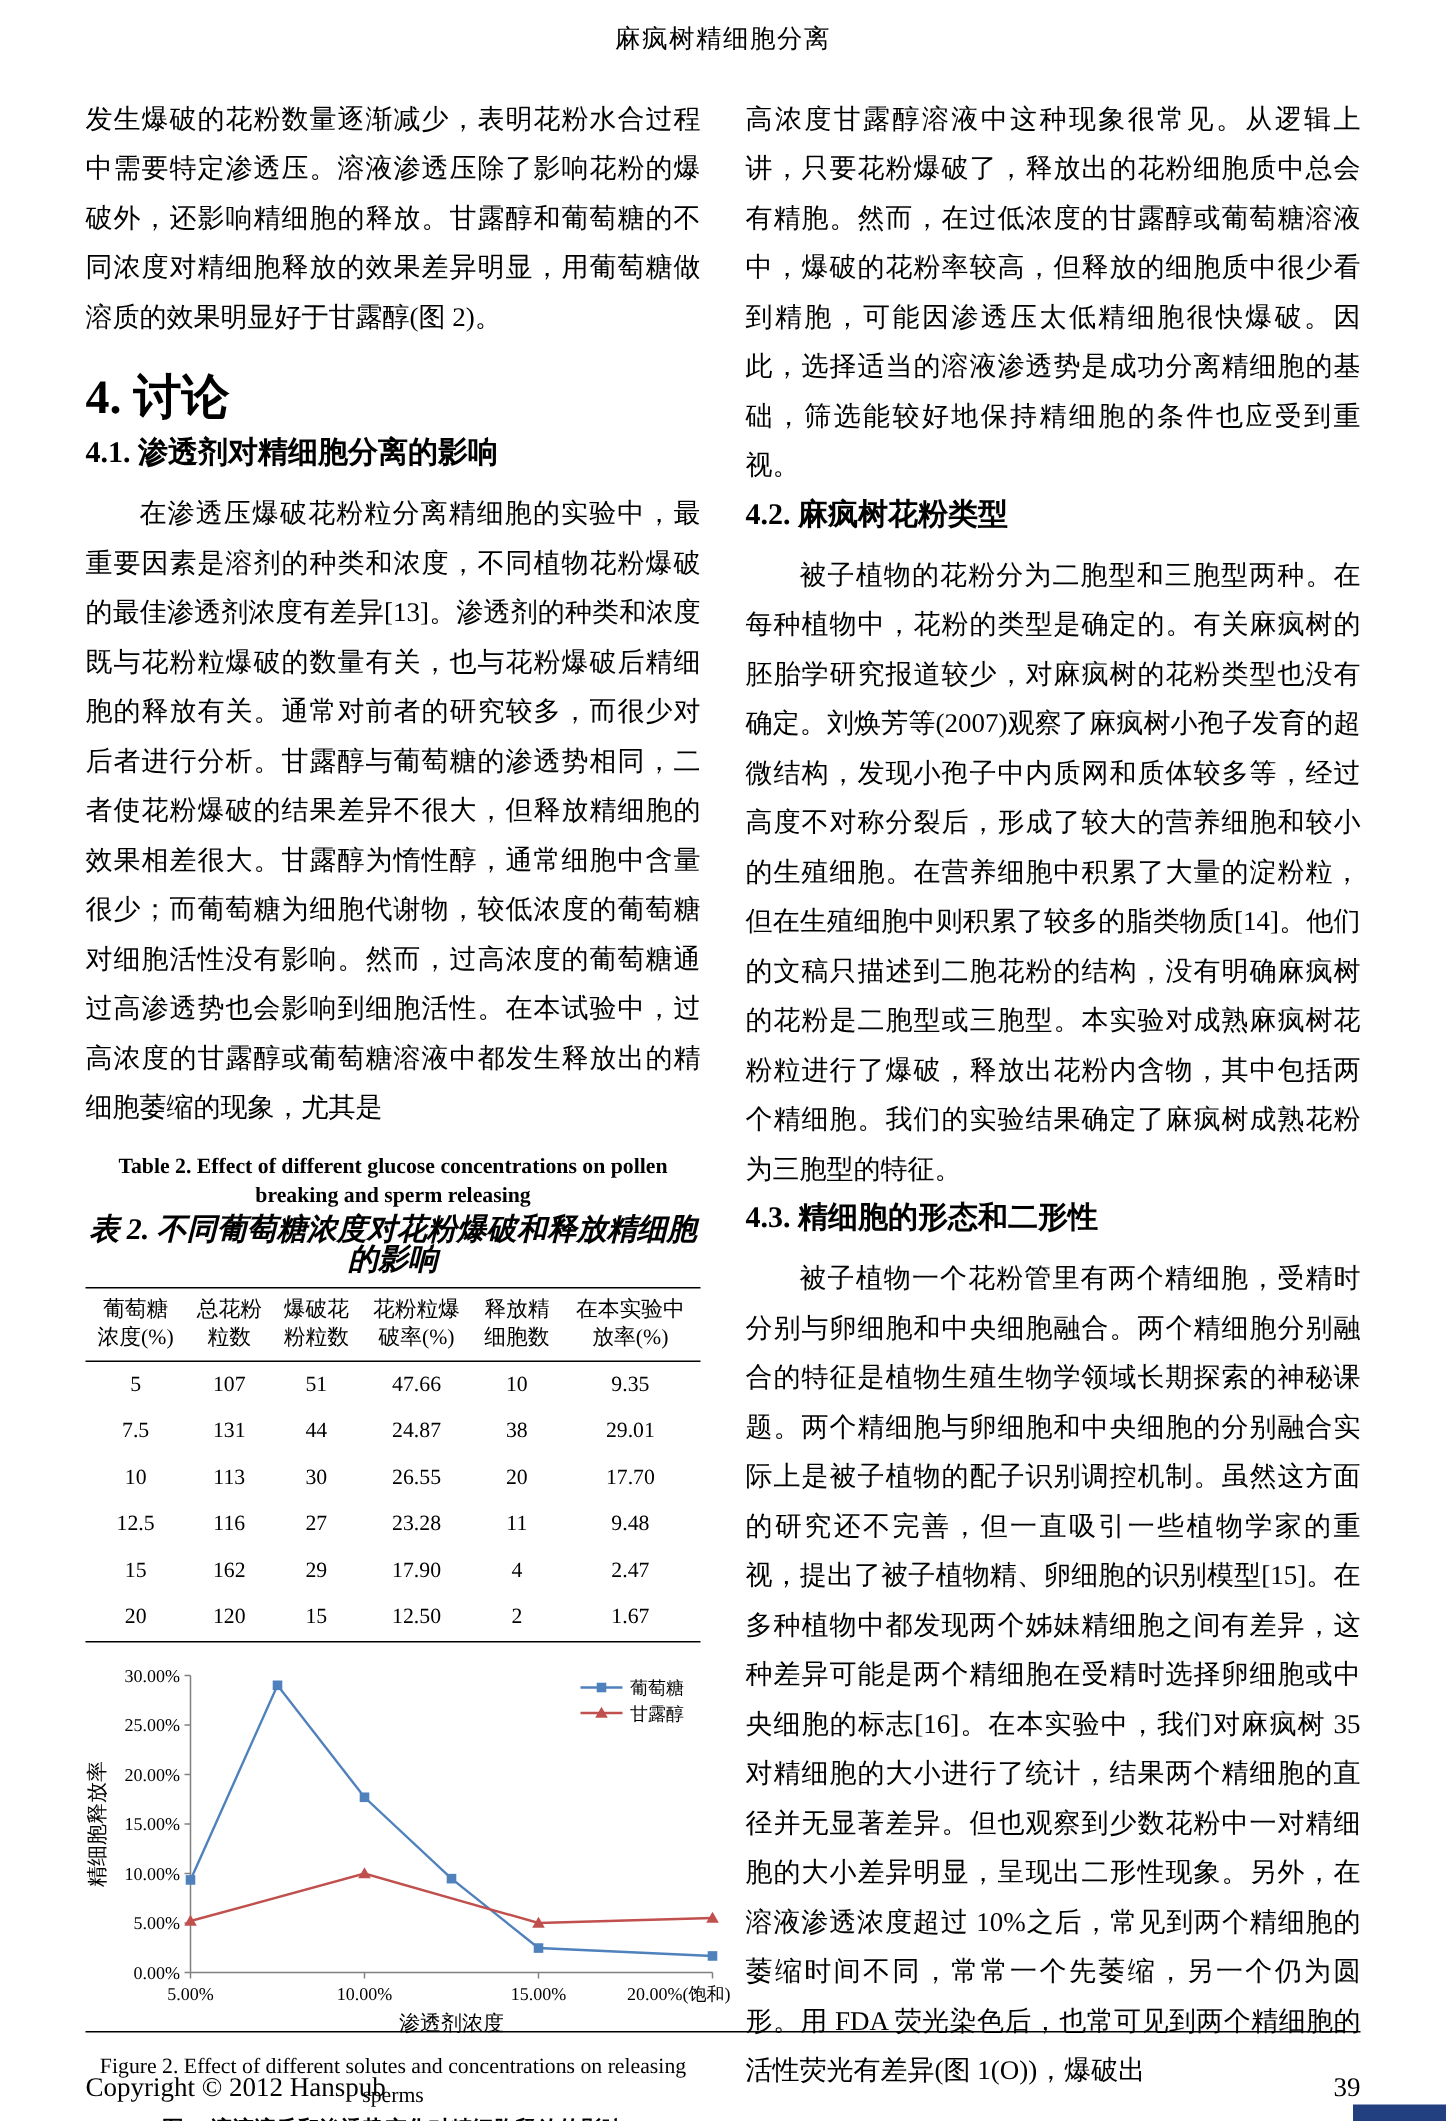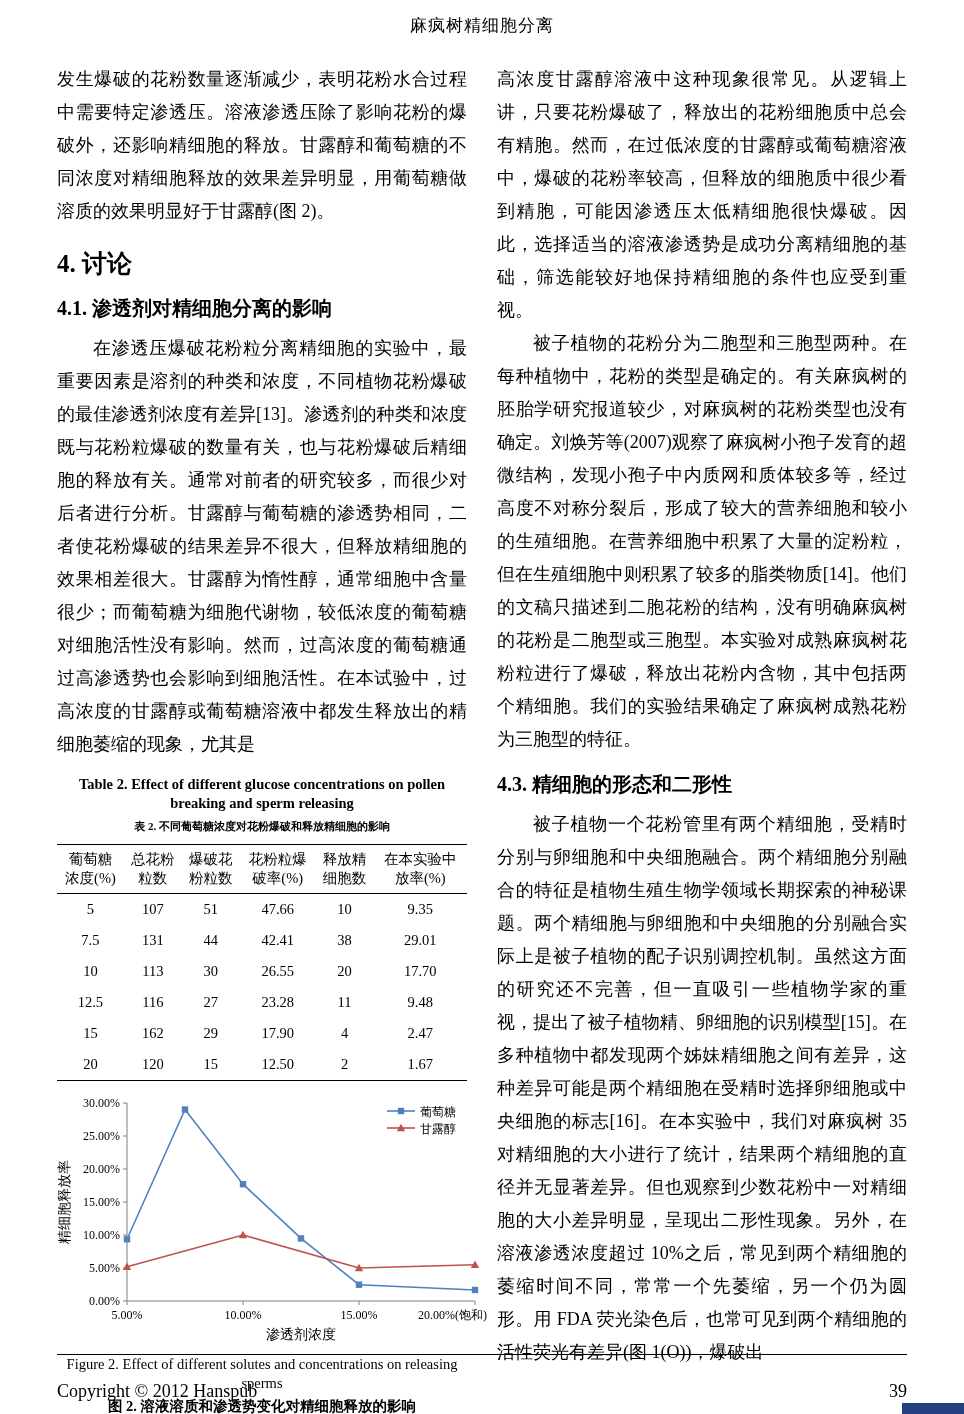--- a/index.html
+++ b/index.html
@@ -13,31 +13,31 @@
   }
   .page { width:964px; height:1414px; padding:8px 57px 0 57px; position:relative; overflow:hidden; }
   .running-head { text-align:center; font-size:17px; padding-top:6px; letter-spacing:1px; }
   .columns { display:flex; gap:30px; margin-top:26px; }
   .col { flex:1; min-width:0; }
   .para {
     font-size:18px; line-height:33px; text-align:justify; margin:0;
   }
   .indent { text-indent:2em; }
   h1.sec {
-    font-size:25px; font-weight:bold; margin:20px 0 8px 0; line-height:32px;
+    font-size:32px; font-weight:bold; margin:20px 0 8px 0; line-height:32px;
   }
   h2.subsec {
-    font-size:20px; font-weight:bold; margin:14px 0 10px 0; line-height:28px;
+    font-size:20px; font-weight:bold; margin:2px 0 10px 0; line-height:28px;
   }
   .caption-en {
     text-align:center; font-weight:bold; font-size:14.5px; line-height:19px; margin-top:14px;
     font-family:Liberation Serif, serif;
   }
   .caption-zh {
-    text-align:center; font-weight:bold; font-size:11px; line-height:20px; margin:3px 0 8px 0;
+    text-align:center; font-weight:bold; font-size:20px; line-height:20px; margin:3px 0 8px 0;font-style:italic;
   }
   table.data {
     width:100%; border-collapse:collapse;
     border-top:1.5px solid #000; border-bottom:1.5px solid #000;
     font-size:14.5px;
   }
   table.data th {
     font-weight:normal; border-bottom:1px solid #000;
     padding:5px 2px; white-space:pre-line; line-height:19px; text-align:center;
   }
@@ -98,21 +98,21 @@
               <td>107</td>
               <td>51</td>
               <td>47.66</td>
               <td>10</td>
               <td>9.35</td>
             </tr>
             <tr>
               <td>7.5</td>
               <td>131</td>
               <td>44</td>
-              <td>42.41</td>
+              <td>24.87</td>
               <td>38</td>
               <td>29.01</td>
             </tr>
             <tr>
               <td>10</td>
               <td>113</td>
               <td>30</td>
               <td>26.55</td>
               <td>20</td>
               <td>17.70</td>
@@ -193,20 +193,21 @@
           </svg>
       </div>
 
       <div class="fig-caption-en">Figure 2. Effect of different solutes and concentrations on releasing sperms</div>
       <div class="fig-caption-zh">图 2. 溶液溶质和渗透势变化对精细胞释放的影响</div>
     </div>
 
     <div class="col">
       <p class="para">高浓度甘露醇溶液中这种现象很常见。从逻辑上讲，只要花粉爆破了，释放出的花粉细胞质中总会有精胞。然而，在过低浓度的甘露醇或葡萄糖溶液中，爆破的花粉率较高，但释放的细胞质中很少看到精胞，可能因渗透压太低精细胞很快爆破。因此，选择适当的溶液渗透势是成功分离精细胞的基础，筛选能较好地保持精细胞的条件也应受到重视。</p>
 
+      <h2 class="subsec">4.2. 麻疯树花粉类型</h2>
       <p class="para indent">被子植物的花粉分为二胞型和三胞型两种。在每种植物中，花粉的类型是确定的。有关麻疯树的胚胎学研究报道较少，对麻疯树的花粉类型也没有确定。刘焕芳等(2007)观察了麻疯树小孢子发育的超微结构，发现小孢子中内质网和质体较多等，经过高度不对称分裂后，形成了较大的营养细胞和较小的生殖细胞。在营养细胞中积累了大量的淀粉粒，但在生殖细胞中则积累了较多的脂类物质[14]。他们的文稿只描述到二胞花粉的结构，没有明确麻疯树的花粉是二胞型或三胞型。本实验对成熟麻疯树花粉粒进行了爆破，释放出花粉内含物，其中包括两个精细胞。我们的实验结果确定了麻疯树成熟花粉为三胞型的特征。</p>
 
       <h2 class="subsec">4.3. 精细胞的形态和二形性</h2>
       <p class="para indent">被子植物一个花粉管里有两个精细胞，受精时分别与卵细胞和中央细胞融合。两个精细胞分别融合的特征是植物生殖生物学领域长期探索的神秘课题。两个精细胞与卵细胞和中央细胞的分别融合实际上是被子植物的配子识别调控机制。虽然这方面的研究还不完善，但一直吸引一些植物学家的重视，提出了被子植物精、卵细胞的识别模型[15]。在多种植物中都发现两个姊妹精细胞之间有差异，这种差异可能是两个精细胞在受精时选择卵细胞或中央细胞的标志[16]。在本实验中，我们对麻疯树 35 对精细胞的大小进行了统计，结果两个精细胞的直径并无显著差异。但也观察到少数花粉中一对精细胞的大小差异明显，呈现出二形性现象。另外，在溶液渗透浓度超过 10%之后，常见到两个精细胞的萎缩时间不同，常常一个先萎缩，另一个仍为圆形。用 FDA 荧光染色后，也常可见到两个精细胞的活性荧光有差异(图 1(O))，爆破出</p>
     </div>
 
   </div>
 
   <div class="footer">
     <span>Copyright © 2012 Hanspub</span>

